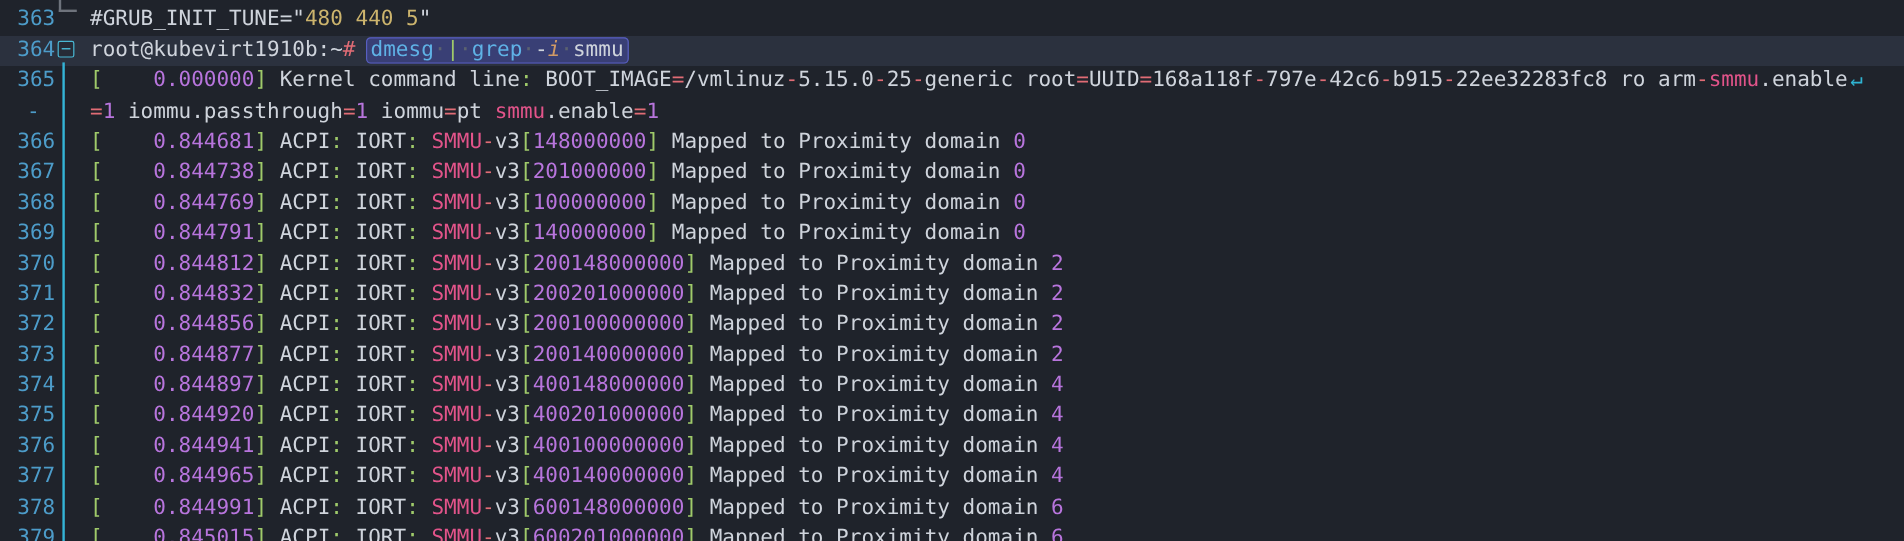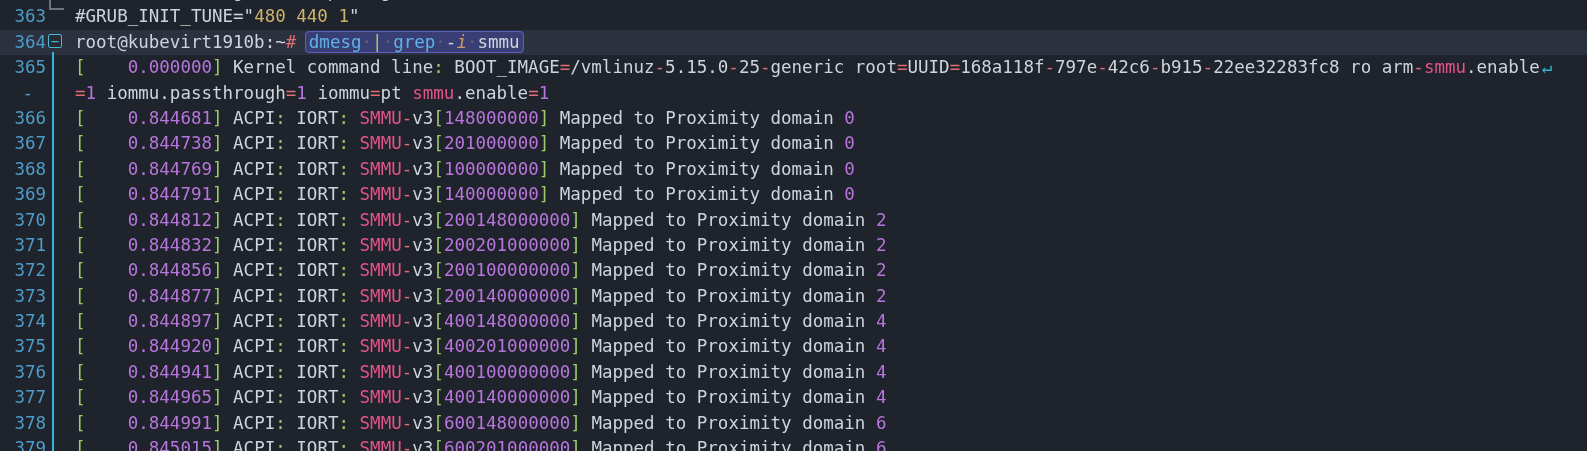--- a/index.html
+++ b/index.html
@@ -43,21 +43,21 @@
     border-left:2px solid #6e737c;border-bottom:2px solid #6e737c;
     z-index:3;pointer-events:none;
   }
 </style>
 </head>
 <body>
 
 <div class="editor">
   <div class="rows" id="rows">
       <div class="row"><div class="gut"></div><div class="foldarea"></div><div class="text"><span style="color: rgb(207, 212, 220);"># Uncomment to get a beep at grub start</span></div></div>
-      <div class="row"><div class="gut">363</div><div class="foldarea"></div><div class="text"><span style="color: rgb(207, 212, 220);">#GRUB_INIT_TUNE="</span><span style="color: rgb(204, 180, 109);">480 440 1</span><span style="color: rgb(207, 212, 220);">"</span></div></div>
+      <div class="row"><div class="gut">363</div><div class="foldarea"></div><div class="text"><span style="color: rgb(207, 212, 220);">#GRUB_INIT_TUNE="</span><span style="color: rgb(204, 180, 109);">480 440 5</span><span style="color: rgb(207, 212, 220);">"</span></div></div>
       <div class="row current"><div class="gut">364</div><div class="foldarea"><div class="fold-box">−</div></div><div class="text"><span style="color: rgb(207, 212, 220);">root@kubevirt1910b:~</span><span style="color: rgb(224, 108, 117);">#</span><span style="color: rgb(207, 212, 220);"> </span><span class="sel"><span style="color: rgb(95, 178, 230);">dmesg</span><span style="color: rgb(91, 98, 112);">·</span><span style="color: rgb(159, 202, 106);">|</span><span style="color: rgb(91, 98, 112);">·</span><span style="color: rgb(95, 178, 230);">grep</span><span style="color: rgb(91, 98, 112);">·</span><span style="color: rgb(207, 212, 220);">-</span><span class="it" style="color: rgb(209, 154, 102);">i</span><span style="color: rgb(91, 98, 112);">·</span><span style="color: rgb(207, 212, 220);">smmu</span></span></div></div>
       <div class="row"><div class="gut">365</div><div class="foldarea"></div><div class="text"><span style="color: rgb(159, 202, 106);">[</span><span style="color: rgb(207, 212, 220);">    </span><span style="color: rgb(184, 117, 221);">0.000000</span><span style="color: rgb(159, 202, 106);">]</span><span style="color: rgb(207, 212, 220);"> Kernel command line</span><span style="color: rgb(159, 202, 106);">:</span><span style="color: rgb(207, 212, 220);"> BOOT_IMAGE</span><span style="color: rgb(224, 108, 117);">=</span><span style="color: rgb(207, 212, 220);">/vmlinuz</span><span style="color: rgb(224, 108, 117);">-</span><span style="color: rgb(207, 212, 220);">5.15.0</span><span style="color: rgb(224, 108, 117);">-</span><span style="color: rgb(207, 212, 220);">25</span><span style="color: rgb(224, 108, 117);">-</span><span style="color: rgb(207, 212, 220);">generic root</span><span style="color: rgb(224, 108, 117);">=</span><span style="color: rgb(207, 212, 220);">UUID</span><span style="color: rgb(224, 108, 117);">=</span><span style="color: rgb(207, 212, 220);">168a118f</span><span style="color: rgb(224, 108, 117);">-</span><span style="color: rgb(207, 212, 220);">797e</span><span style="color: rgb(224, 108, 117);">-</span><span style="color: rgb(207, 212, 220);">42c6</span><span style="color: rgb(224, 108, 117);">-</span><span style="color: rgb(207, 212, 220);">b915</span><span style="color: rgb(224, 108, 117);">-</span><span style="color: rgb(207, 212, 220);">22ee32283fc8 ro arm</span><span style="color: rgb(224, 108, 117);">-</span><span style="color: rgb(226, 84, 138);">smmu</span><span style="color: rgb(207, 212, 220);">.enable</span><span class="wrapglyph">↵</span></div></div>
       <div class="row"><div class="gut"><span class="dash">-</span></div><div class="foldarea"></div><div class="text"><span style="color: rgb(224, 108, 117);">=</span><span style="color: rgb(184, 117, 221);">1</span><span style="color: rgb(207, 212, 220);"> iommu.passthrough</span><span style="color: rgb(224, 108, 117);">=</span><span style="color: rgb(184, 117, 221);">1</span><span style="color: rgb(207, 212, 220);"> iommu</span><span style="color: rgb(224, 108, 117);">=</span><span style="color: rgb(207, 212, 220);">pt </span><span style="color: rgb(226, 84, 138);">smmu</span><span style="color: rgb(207, 212, 220);">.enable</span><span style="color: rgb(224, 108, 117);">=</span><span style="color: rgb(184, 117, 221);">1</span></div></div>
       <div class="row"><div class="gut">366</div><div class="foldarea"></div><div class="text"><span style="color: rgb(159, 202, 106);">[</span><span style="color: rgb(207, 212, 220);">    </span><span style="color: rgb(184, 117, 221);">0.844681</span><span style="color: rgb(159, 202, 106);">]</span><span style="color: rgb(207, 212, 220);"> ACPI</span><span style="color: rgb(159, 202, 106);">:</span><span style="color: rgb(207, 212, 220);"> IORT</span><span style="color: rgb(159, 202, 106);">:</span><span style="color: rgb(207, 212, 220);"> </span><span style="color: rgb(226, 84, 138);">SMMU</span><span style="color: rgb(224, 108, 117);">-</span><span style="color: rgb(207, 212, 220);">v3</span><span style="color: rgb(159, 202, 106);">[</span><span style="color: rgb(184, 117, 221);">148000000</span><span style="color: rgb(159, 202, 106);">]</span><span style="color: rgb(207, 212, 220);"> Mapped to Proximity domain </span><span style="color: rgb(184, 117, 221);">0</span></div></div>
       <div class="row"><div class="gut">367</div><div class="foldarea"></div><div class="text"><span style="color: rgb(159, 202, 106);">[</span><span style="color: rgb(207, 212, 220);">    </span><span style="color: rgb(184, 117, 221);">0.844738</span><span style="color: rgb(159, 202, 106);">]</span><span style="color: rgb(207, 212, 220);"> ACPI</span><span style="color: rgb(159, 202, 106);">:</span><span style="color: rgb(207, 212, 220);"> IORT</span><span style="color: rgb(159, 202, 106);">:</span><span style="color: rgb(207, 212, 220);"> </span><span style="color: rgb(226, 84, 138);">SMMU</span><span style="color: rgb(224, 108, 117);">-</span><span style="color: rgb(207, 212, 220);">v3</span><span style="color: rgb(159, 202, 106);">[</span><span style="color: rgb(184, 117, 221);">201000000</span><span style="color: rgb(159, 202, 106);">]</span><span style="color: rgb(207, 212, 220);"> Mapped to Proximity domain </span><span style="color: rgb(184, 117, 221);">0</span></div></div>
       <div class="row"><div class="gut">368</div><div class="foldarea"></div><div class="text"><span style="color: rgb(159, 202, 106);">[</span><span style="color: rgb(207, 212, 220);">    </span><span style="color: rgb(184, 117, 221);">0.844769</span><span style="color: rgb(159, 202, 106);">]</span><span style="color: rgb(207, 212, 220);"> ACPI</span><span style="color: rgb(159, 202, 106);">:</span><span style="color: rgb(207, 212, 220);"> IORT</span><span style="color: rgb(159, 202, 106);">:</span><span style="color: rgb(207, 212, 220);"> </span><span style="color: rgb(226, 84, 138);">SMMU</span><span style="color: rgb(224, 108, 117);">-</span><span style="color: rgb(207, 212, 220);">v3</span><span style="color: rgb(159, 202, 106);">[</span><span style="color: rgb(184, 117, 221);">100000000</span><span style="color: rgb(159, 202, 106);">]</span><span style="color: rgb(207, 212, 220);"> Mapped to Proximity domain </span><span style="color: rgb(184, 117, 221);">0</span></div></div>
       <div class="row"><div class="gut">369</div><div class="foldarea"></div><div class="text"><span style="color: rgb(159, 202, 106);">[</span><span style="color: rgb(207, 212, 220);">    </span><span style="color: rgb(184, 117, 221);">0.844791</span><span style="color: rgb(159, 202, 106);">]</span><span style="color: rgb(207, 212, 220);"> ACPI</span><span style="color: rgb(159, 202, 106);">:</span><span style="color: rgb(207, 212, 220);"> IORT</span><span style="color: rgb(159, 202, 106);">:</span><span style="color: rgb(207, 212, 220);"> </span><span style="color: rgb(226, 84, 138);">SMMU</span><span style="color: rgb(224, 108, 117);">-</span><span style="color: rgb(207, 212, 220);">v3</span><span style="color: rgb(159, 202, 106);">[</span><span style="color: rgb(184, 117, 221);">140000000</span><span style="color: rgb(159, 202, 106);">]</span><span style="color: rgb(207, 212, 220);"> Mapped to Proximity domain </span><span style="color: rgb(184, 117, 221);">0</span></div></div>
       <div class="row"><div class="gut">370</div><div class="foldarea"></div><div class="text"><span style="color: rgb(159, 202, 106);">[</span><span style="color: rgb(207, 212, 220);">    </span><span style="color: rgb(184, 117, 221);">0.844812</span><span style="color: rgb(159, 202, 106);">]</span><span style="color: rgb(207, 212, 220);"> ACPI</span><span style="color: rgb(159, 202, 106);">:</span><span style="color: rgb(207, 212, 220);"> IORT</span><span style="color: rgb(159, 202, 106);">:</span><span style="color: rgb(207, 212, 220);"> </span><span style="color: rgb(226, 84, 138);">SMMU</span><span style="color: rgb(224, 108, 117);">-</span><span style="color: rgb(207, 212, 220);">v3</span><span style="color: rgb(159, 202, 106);">[</span><span style="color: rgb(184, 117, 221);">200148000000</span><span style="color: rgb(159, 202, 106);">]</span><span style="color: rgb(207, 212, 220);"> Mapped to Proximity domain </span><span style="color: rgb(184, 117, 221);">2</span></div></div>
       <div class="row"><div class="gut">371</div><div class="foldarea"></div><div class="text"><span style="color: rgb(159, 202, 106);">[</span><span style="color: rgb(207, 212, 220);">    </span><span style="color: rgb(184, 117, 221);">0.844832</span><span style="color: rgb(159, 202, 106);">]</span><span style="color: rgb(207, 212, 220);"> ACPI</span><span style="color: rgb(159, 202, 106);">:</span><span style="color: rgb(207, 212, 220);"> IORT</span><span style="color: rgb(159, 202, 106);">:</span><span style="color: rgb(207, 212, 220);"> </span><span style="color: rgb(226, 84, 138);">SMMU</span><span style="color: rgb(224, 108, 117);">-</span><span style="color: rgb(207, 212, 220);">v3</span><span style="color: rgb(159, 202, 106);">[</span><span style="color: rgb(184, 117, 221);">200201000000</span><span style="color: rgb(159, 202, 106);">]</span><span style="color: rgb(207, 212, 220);"> Mapped to Proximity domain </span><span style="color: rgb(184, 117, 221);">2</span></div></div>
       <div class="row"><div class="gut">372</div><div class="foldarea"></div><div class="text"><span style="color: rgb(159, 202, 106);">[</span><span style="color: rgb(207, 212, 220);">    </span><span style="color: rgb(184, 117, 221);">0.844856</span><span style="color: rgb(159, 202, 106);">]</span><span style="color: rgb(207, 212, 220);"> ACPI</span><span style="color: rgb(159, 202, 106);">:</span><span style="color: rgb(207, 212, 220);"> IORT</span><span style="color: rgb(159, 202, 106);">:</span><span style="color: rgb(207, 212, 220);"> </span><span style="color: rgb(226, 84, 138);">SMMU</span><span style="color: rgb(224, 108, 117);">-</span><span style="color: rgb(207, 212, 220);">v3</span><span style="color: rgb(159, 202, 106);">[</span><span style="color: rgb(184, 117, 221);">200100000000</span><span style="color: rgb(159, 202, 106);">]</span><span style="color: rgb(207, 212, 220);"> Mapped to Proximity domain </span><span style="color: rgb(184, 117, 221);">2</span></div></div>

